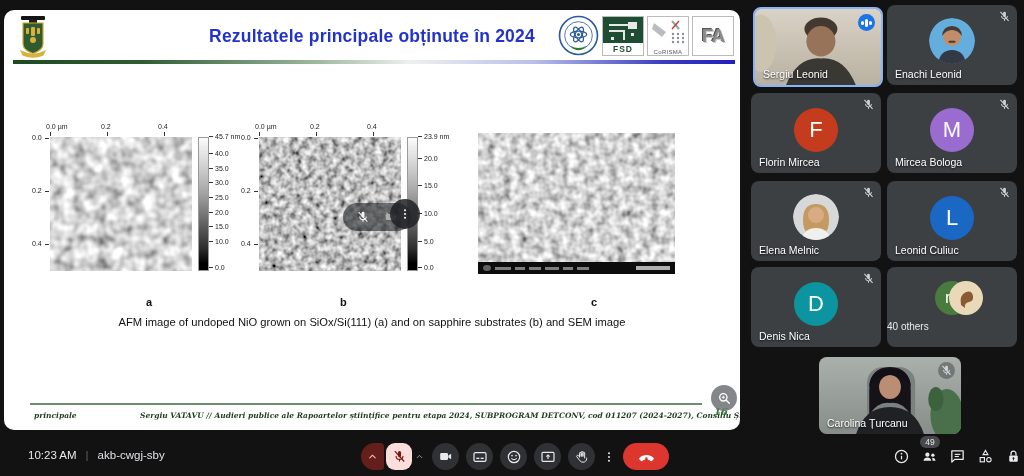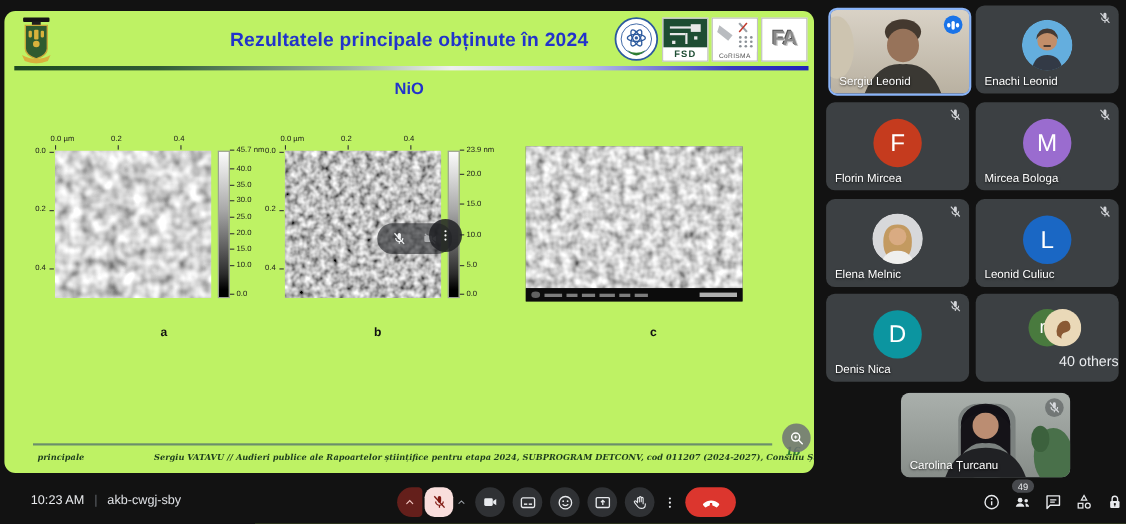--- a/index.html
+++ b/index.html
@@ -1,21 +1,21 @@
 <!DOCTYPE html>
 <html><head>
 <meta charset="utf-8">
 <style>
   html,body{margin:0;padding:0;background:#121212;}
   body{width:1024px;height:476px;position:relative;overflow:hidden;
        font-family:"Liberation Sans",sans-serif;-webkit-font-smoothing:antialiased;}
   .abs{position:absolute;}
 
   
-  .slide{position:absolute;left:4px;top:10px;width:736px;height:420px;background:#bef264;
+  .slide{position:absolute;left:4px;top:10px;width:736px;height:420px;background:#ffffff;
          border-radius:10px;overflow:hidden;}
   .slide-title{position:absolute;left:60px;right:60px;top:16px;text-align:center;
          font-size:17.5px;font-weight:bold;color:#2233cb;letter-spacing:.2px;}
   .grad-rule{position:absolute;left:9px;top:50px;width:722px;height:4px;
          background:linear-gradient(to right,#1d4a21 0%,#2f5c33 18%,#9db89e 42%,#eef0ee 55%,#b9c0ea 72%,#3a3cc0 90%,#2021bb 100%);}
   .slide-sub{position:absolute;left:0;right:0;top:62px;text-align:center;
          font-size:15px;font-weight:bold;color:#2233cb;}
   .crest{position:absolute;left:14px;top:4px;width:30px;height:44px;}
   .logo-row{position:absolute;right:6px;top:5px;display:flex;gap:3px;align-items:center;}
   .logo-box{width:42px;height:40px;background:#fff;border:1px solid #bbb;box-sizing:border-box;
@@ -66,21 +66,21 @@
   .avatar{position:absolute;left:50%;top:15px;transform:translateX(-50%);width:44px;height:44px;
         border-radius:50%;display:flex;align-items:center;justify-content:center;
         font-size:22px;color:#fff;}
   .ph-avatar{position:absolute;left:50%;top:13px;transform:translateX(-50%);width:46px;height:46px;
         border-radius:50%;overflow:hidden;}
   .tile-speaking{box-shadow:0 0 0 2px #8ab4f8 inset;border:2px solid #8ab4f8;width:126px;height:76px;}
   .speak-ind{position:absolute;top:5px;right:6px;width:17px;height:17px;border-radius:50%;
         background:#1a73e8;display:flex;align-items:center;justify-content:center;gap:1.5px;}
   .speak-ind i{display:block;width:2.5px;background:#fff;border-radius:2px;}
   .others-row{position:absolute;left:50%;top:14px;transform:translateX(-50%);width:58px;height:34px;}
-  .others-label{position:absolute;left:0;right:0;top:54px;text-align:right;font-size:13px;color:#e8eaed;}
+  .others-label{position:absolute;left:0;right:0;top:54px;text-align:left;font-size:10px;color:#e8eaed;}
   .mic-bg{background:rgba(70,74,77,.55);border-radius:50%;padding:2px;width:13px;height:13px;box-sizing:content-box;}
 
   
   .bbar-left{position:absolute;left:28px;top:449px;font-size:11.5px;color:#e8eaed;display:flex;gap:9px;}
   .bbar-left .div{color:#5f6368;}
   .bbar-left .code{color:#dfe1e5;}
   .mic-group{position:absolute;left:361px;top:443px;display:flex;gap:2px;}
   .mic-chev{width:23px;height:27px;background:#641f1b;border-radius:14px 4px 4px 14px;
         display:flex;align-items:center;justify-content:center;color:#f3c6c2;}
   .mic-main{width:26px;height:27px;background:#f9dedc;border-radius:9px;
@@ -274,21 +274,20 @@
         </svg>
       </div>
       <div class="cor-label">CoRISMA</div>
     </div>
     <div class="logo-box fa-box">
       <span class="fa-text">FA</span>
     </div>
   </div>
 
   <div class="grad-rule"></div>
-  <div class="slide-sub">NiO</div>
 
   <span class="ax" style="left:42px;top:113px;">0.0 µm</span>
   <span class="ax" style="left:97px;top:113px;">0.2</span>
   <span class="ax" style="left:154px;top:113px;">0.4</span>
   <i class="tickv" style="left:46px;top:122px;"></i>
     <i class="tickv" style="left:103px;top:122px;"></i>
     <i class="tickv" style="left:160px;top:122px;"></i>
   <span class="ax" style="left:28px;top:124px;">0.0</span>
   <span class="ax" style="left:28px;top:177px;">0.2</span>
   <span class="ax" style="left:28px;top:230px;">0.4</span>
@@ -345,21 +344,21 @@
         <i style="width:10px;"></i>
         <i style="width:12px;"></i>
       <i style="width:34px;height:4px;background:#d8d8d8;margin-left:auto;"></i>
     </div>
   </div>
 
   <span class="panel-label" style="left:142px;top:286px;">a</span>
   <span class="panel-label" style="left:336px;top:286px;">b</span>
   <span class="panel-label" style="left:587px;top:286px;">c</span>
   <div class="caption">
-    <br>
+    <span>AFM image of undoped NiO grown on SiOx/Si(111) (a) and on sapphire substrates (b) and SEM image</span><br>
   </div>
 
   <div class="foot-rule"></div>
   <span class="foot" style="left:30px;">principale</span>
   <span class="foot" style="left:136px;">Sergiu VATAVU // Audieri publice ale Rapoartelor științifice pentru etapa 2024, SUBPROGRAM DETCONV, cod 011207 (2024-2027), Consiliu Științific USM 22.01.2025</span>
   <span class="page-num">16</span>
 
   <div class="zoom-fab">
     <svg class="ric" width="16" height="16">
         <use href="#i-mag"></use>
@@ -469,21 +468,21 @@
   <div class="others-row">
     <div class="avatar" style="left: 12px; top: 0px; transform: none; width: 34px; height: 34px; font-size: 17px; background: rgb(73, 122, 62);">m</div>
     <svg viewBox="0 0 34 34" style="position:absolute;left:26px;top:0;width:34px;height:34px">
       <circle cx="17" cy="17" r="17" fill="#ead9b8"></circle>
       <path d="M12 24q-2-10 5-13q6-2 7 4q1 5-4 6q-5 1-4 6z" fill="#8a5a34"></path>
     </svg>
   </div>
   <div class="others-label">40 others</div>
 </div>
 
-<div class="tile" style="left:819px;top:357px;width:154px;height:77px;">
+<div class="tile" style="left:819px;top:357px;width:142px;height:77px;">
   <svg viewBox="0 0 130 77" preserveAspectRatio="none" style="width:100%;height:100%">
     <defs>
         <linearGradient id="gC" x1="0" y1="0" x2="0" y2="1">
       <stop offset="0" stop-color="#aab0ac"></stop>
           <stop offset="1" stop-color="#878d89"></stop>
         </linearGradient>
       </defs>
     <rect width="130" height="77" fill="url(#gC)"></rect>
     <ellipse cx="117" cy="58" rx="15" ry="26" fill="#49704a"></ellipse>
     <ellipse cx="107" cy="42" rx="7" ry="12" fill="#3c613d"></ellipse>

